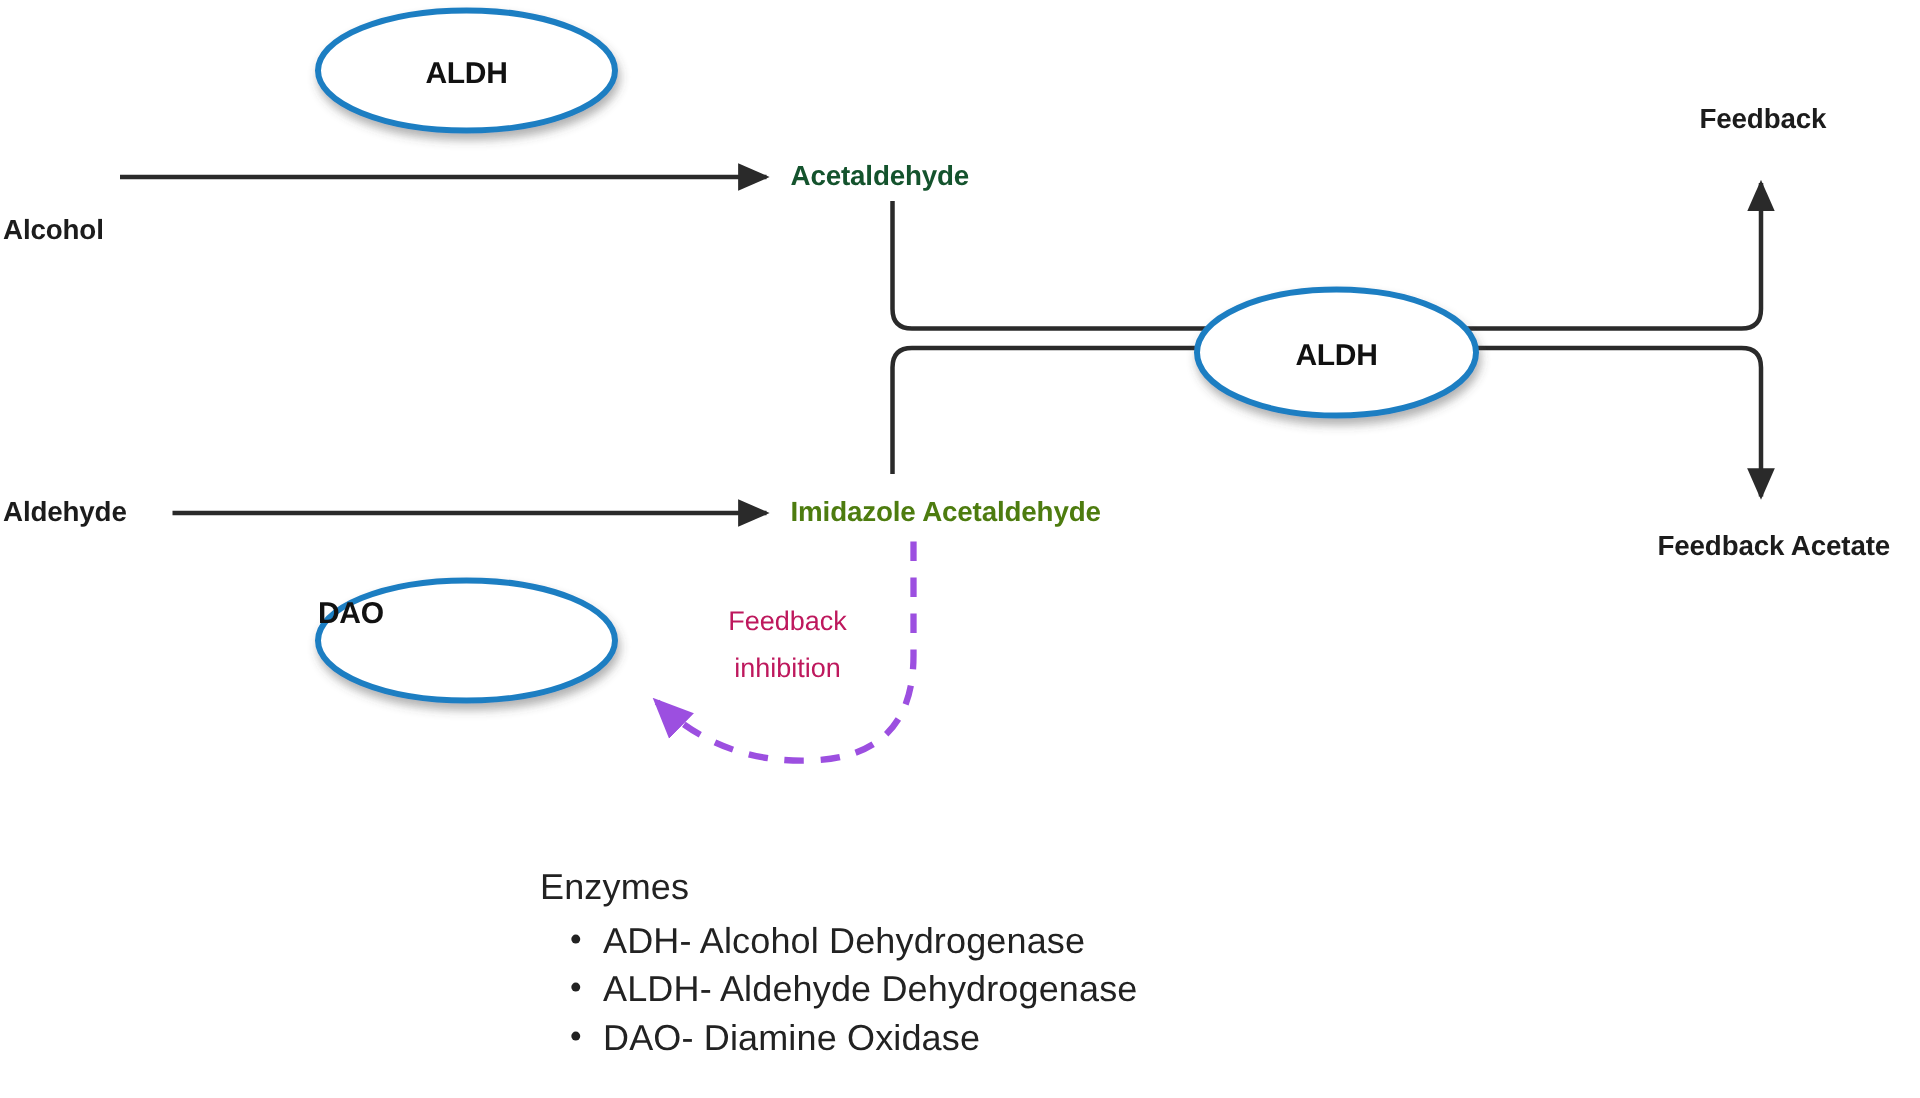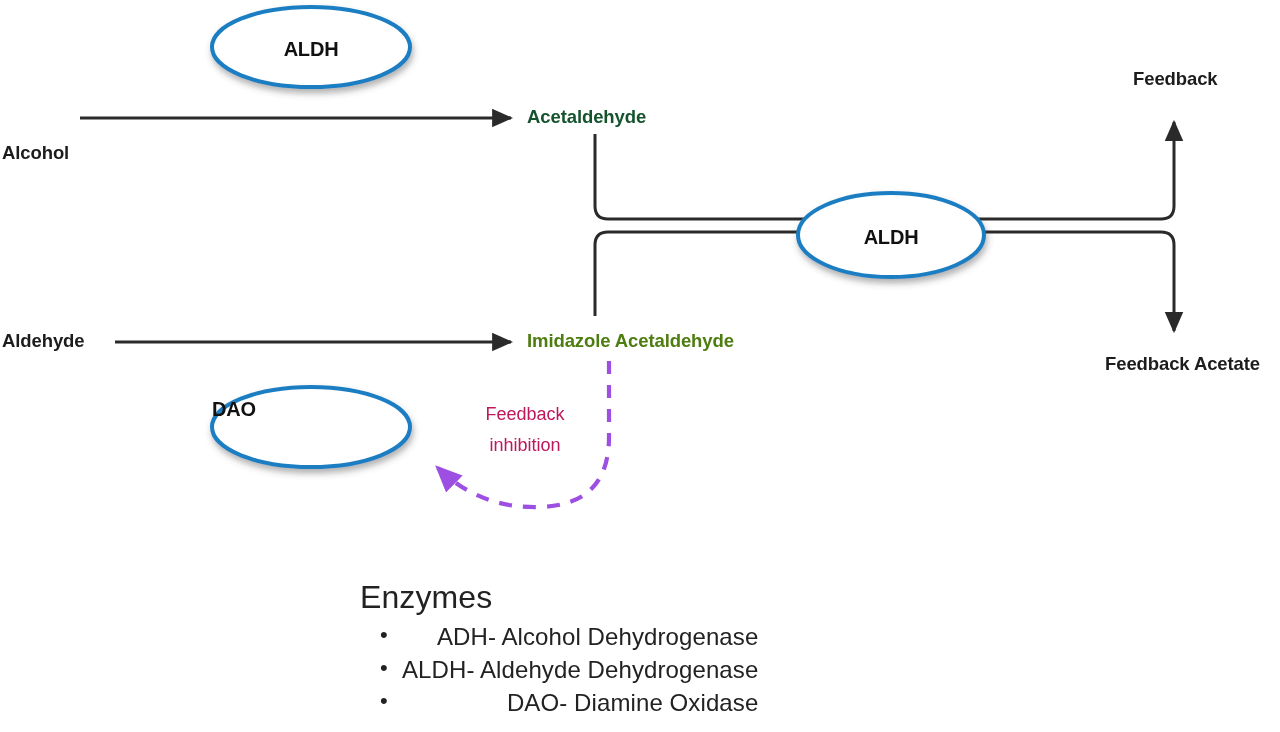--- a/index.html
+++ b/index.html
@@ -67,40 +67,39 @@
 
   
   #legend {
     position: absolute;
     left: 360px;
     top: 578px;
     font-family: "Liberation Sans", "DejaVu Sans", sans-serif;
     color: #222222;
   }
   #legend .legend-title {
-    font-size: 32px;
+    font-size: 24px;
     font-weight: normal;
     line-height: 1.2;
     margin: 0 0 5px 0;
     letter-spacing: 0.1px;
   }
   #legend ul {
     list-style: none;
     margin: 0;
     padding: 0;
   }
   #legend li {
     position: relative;
     font-size: 24px;
     font-weight: normal;
     line-height: 1.36;
     padding-left: 42px;
     letter-spacing: 0.1px;
     white-space: nowrap;
-    text-align: right;
   }
   #legend li::before {
     content: "\2022";
     position: absolute;
     left: 20px;
     top: -1px;
     font-size: 22px;
   }
 </style>
 </head>

